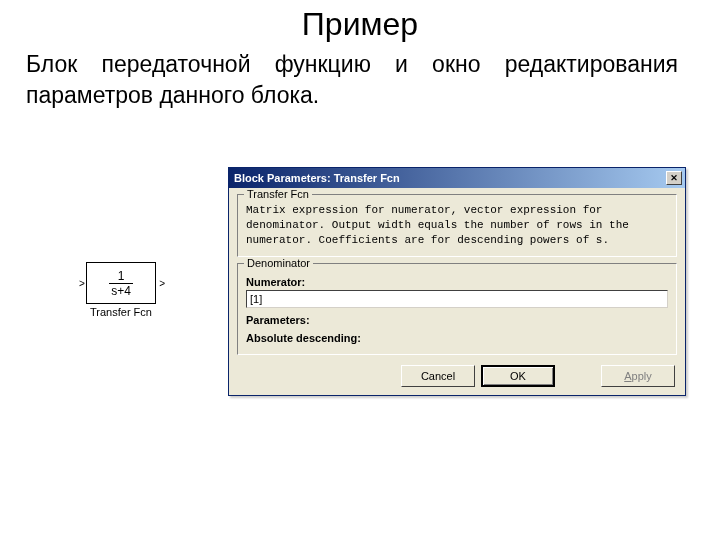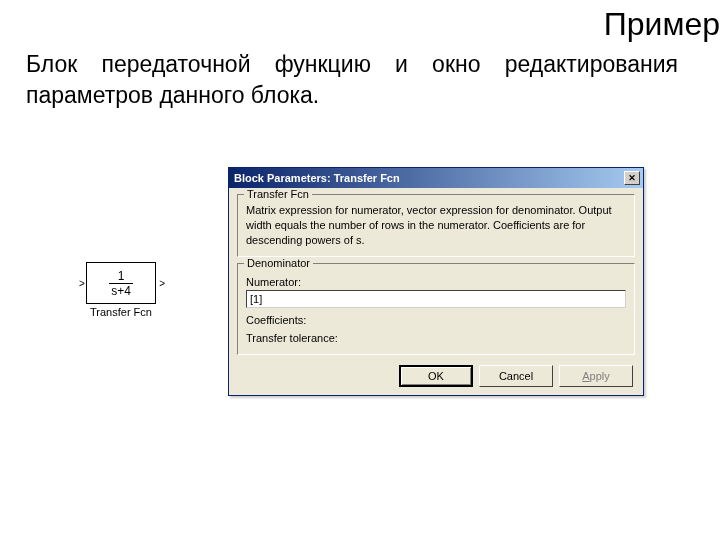--- a/index.html
+++ b/index.html
@@ -5,21 +5,21 @@
     * { box-sizing: border-box; margin: 0; padding: 0; }
     body {
       width: 720px;
       height: 540px;
       background: #fff;
       font-family: Arial, sans-serif;
       position: relative;
       overflow: hidden;
     }
     .slide-title {
-      text-align: right;
+      text-align: center;
       font-size: 32px;
       font-weight: normal;
       margin-top: 6px;
       color: #000;
     }
     .slide-text {
       font-size: 23px;
       color: #000;
       padding: 6px 42px 0 26px;
       text-align: justify;
@@ -74,21 +74,21 @@
       font-size: 11px;
       color: #000;
       margin-top: 2px;
     }
 
     
     .dialog {
       position: absolute;
       left: 228px;
       top: 167px;
-      width: 416px;
+      width: 458px;
       background: #ece9d8;
       border: 1px solid #0a246a;
       font-family: Tahoma, Arial, sans-serif;
       font-size: 11px;
       box-shadow: 2px 2px 2px rgba(0,0,0,.2);
     }
     .titlebar {
       background: linear-gradient(to right, #0a246a, #a6caf0);
       color: #fff;
       height: 20px;
@@ -129,25 +129,27 @@
       left: 6px;
       background: #ece9d8;
       padding: 0 3px;
       font-size: 11px;
     }
     .desc-text {
       font-size: 11px;
       line-height: 1.35;
       color: #000;
       margin-top: 2px;
+      font-family: Liberation Mono, monospace;
     }
     .param-label {
       font-size: 11px;
       margin-top: 6px;
       margin-bottom: 2px;
+      font-weight: bold;
     }
     .param-label:first-child { margin-top: 2px; }
     .param-input {
       width: 100%;
       height: 18px;
       border: 1px solid #7f9db9;
       border-top-color: #404040;
       border-left-color: #404040;
       border-right-color: #d4d0c8;
       border-bottom-color: #d4d0c8;
@@ -170,21 +172,21 @@
       border-top-color: #fff;
       border-left-color: #fff;
       font-size: 11px;
       font-family: Tahoma, Arial, sans-serif;
       cursor: pointer;
     }
     .win-btn.default {
       border: 2px solid #000;
       box-shadow: inset 1px 1px 0 #fff, inset -1px -1px 0 #808080;
     }
-    .win-btn.disabled { color: #808080; }
+    .win-btn.disabled { color: #808080; margin-left: 40px; }
     .u { text-decoration: underline; }
   </style>
 </head>
 <body>
 
 <h1 class="slide-title">Пример</h1>
 <p class="slide-text">Блок передаточной функцию и окно редактирования параметров данного блока.</p>
 
 <div class="simulink-block">
   <div class="sim-box">
@@ -210,25 +212,25 @@
       <div class="fieldset-legend">Transfer Fcn</div>
       <div class="desc-text">Matrix expression for numerator, vector expression for denominator. Output width equals the number of rows in the numerator. Coefficients are for descending powers of s.</div>
     </div>
 
     <div class="fieldset">
       <div class="fieldset-legend">Denominator</div>
 
       <div class="param-label">Numerator:</div>
       <input class="param-input" type="text" value="[1]" style="">
 
-      <div class="param-label">Coefficients:</div>
-
-      <div class="param-label">Transfer tolerance:</div>
+      <div class="param-label">Parameters:</div>
+
+      <div class="param-label">Absolute descending:</div>
     </div>
 
     <div class="button-row">
+      <button class="win-btn">Cancel</button>
       <button class="win-btn default">OK</button>
-      <button class="win-btn">Cancel</button>
       <button class="win-btn disabled"><span class="u">A</span>pply</button>
     </div>
 
   </div>
 </div>
 
 </body></html>

